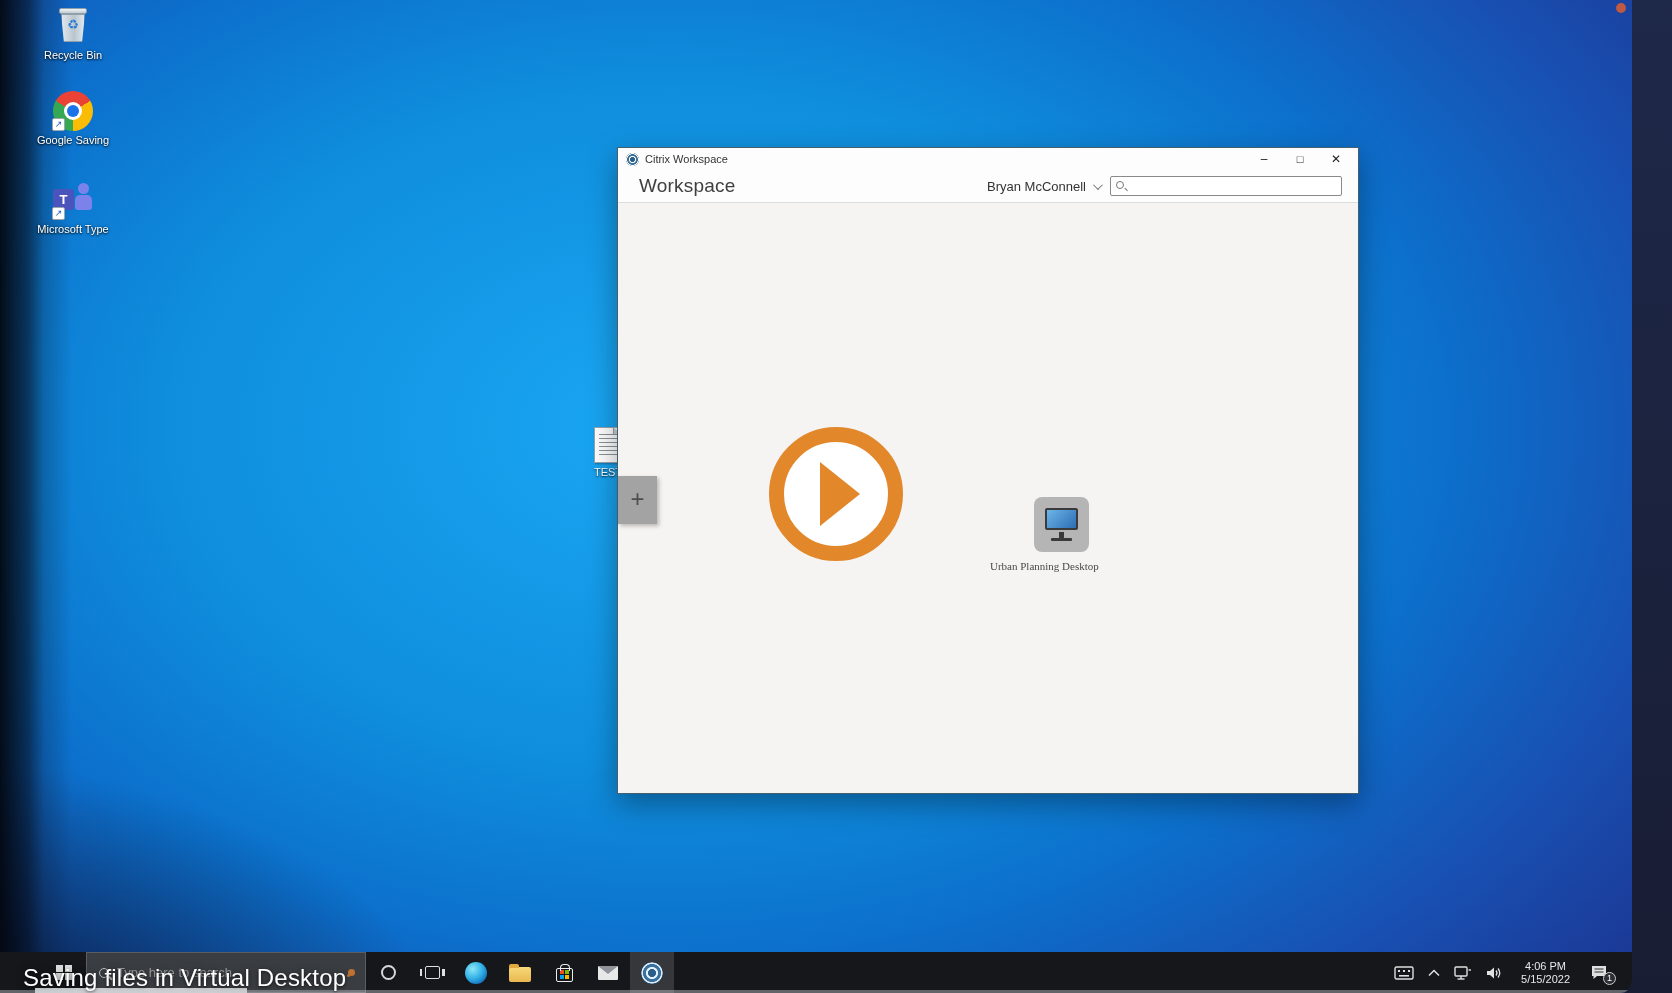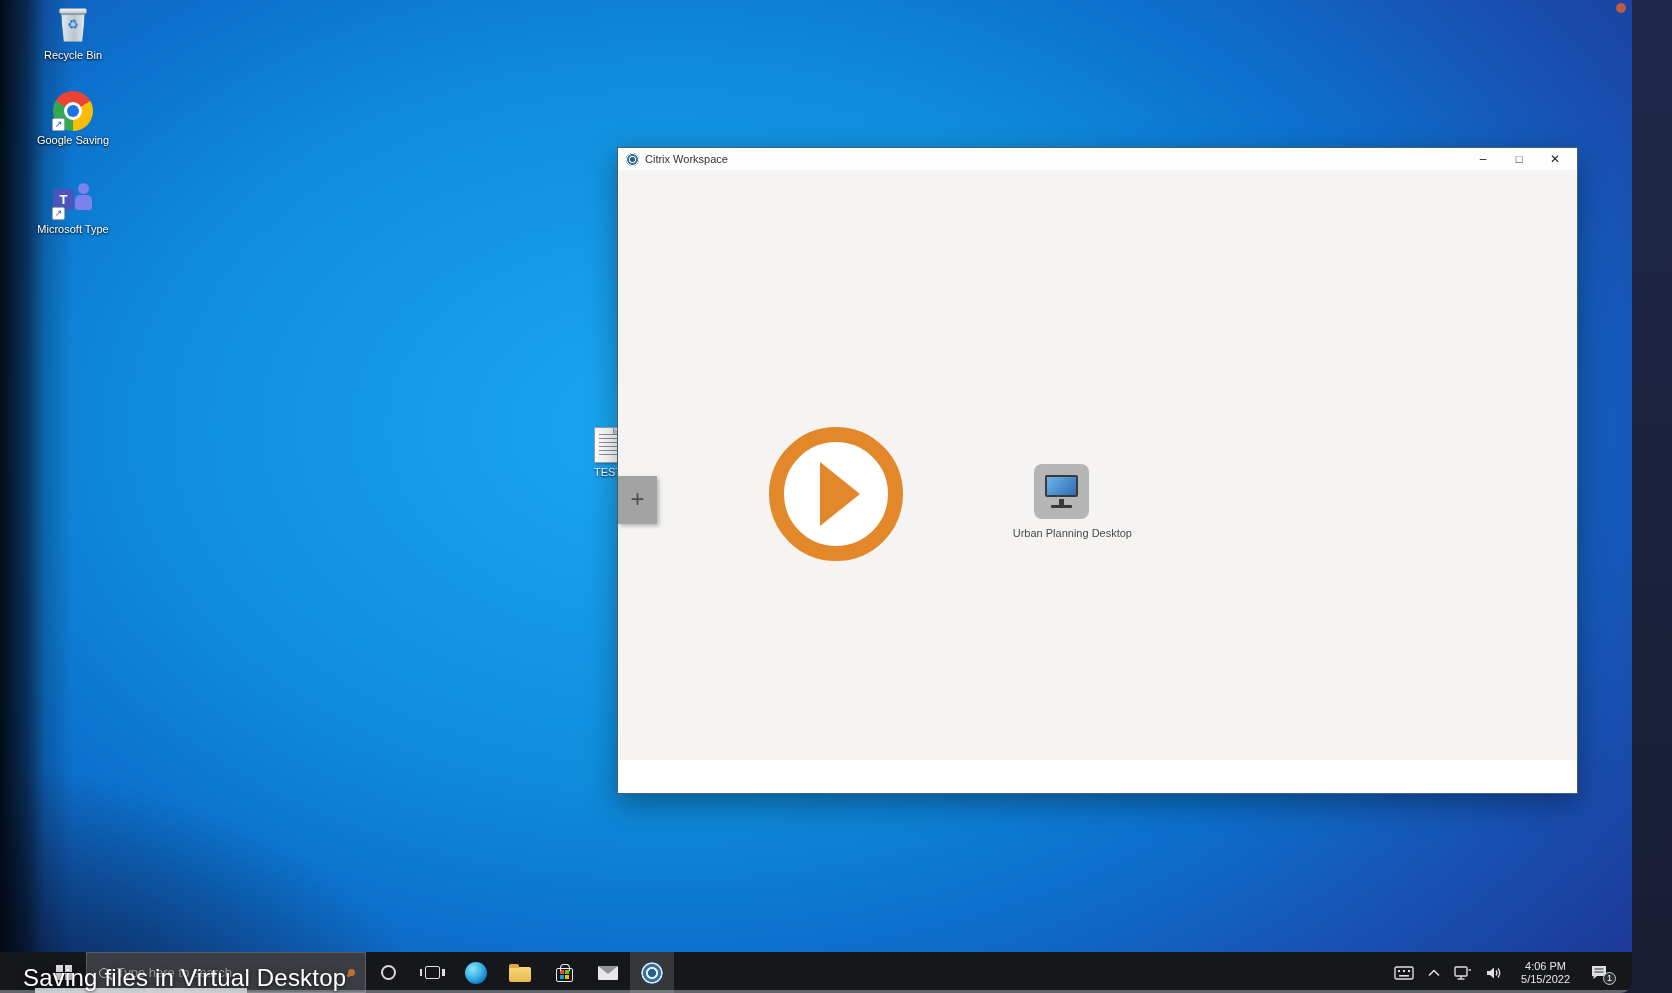--- a/index.html
+++ b/index.html
@@ -61,21 +61,21 @@
     background:#c9cfd4; clip-path:polygon(0 0,100% 100%,0 100%); border-left:1px solid #9aa4ad; }
   .doc::after { content:""; position:absolute; left:4px; right:4px; top:6px; bottom:4px;
     background:repeating-linear-gradient(180deg, #8c959c 0 1px, transparent 1px 4px); }
 
   
   .plus-btn { position:absolute; left:618px; top:476px; width:39px; height:48px;
     background:#a3a3a3; box-shadow:2px 2px 4px rgba(0,0,0,0.25);
     color:#4d4d4d; font-size:24px; font-weight:300; line-height:46px; text-align:center; cursor:pointer; }
 
   
-  .cwin { position:absolute; left:617px; top:147px; width:961px; height:647px;
+  .cwin { position:absolute; left:617px; top:147px; width:742px; height:647px;
     background:#fff; border:1px solid #44606e; box-shadow:0 10px 28px rgba(0,0,0,0.35); }
   .titlebar { position:relative; height:22px; background:#fdfdfd; display:flex; align-items:center; padding:0 8px; }
   .citrix-logo { width:13px; height:13px; border-radius:50%; margin-right:6px; flex:0 0 auto;
     background:radial-gradient(circle at 50% 50%, #2a5f8a 0 24%, #ffffff 28% 36%, #39719d 42% 56%, #ffffff 60% 66%, #24547c 70% 100%); }
   .wtitle { font-size:11px; color:#333; }
   .wctrls { margin-left:auto; display:flex; gap:8px; }
   .wbtn { width:28px; height:18px; text-align:center; font-size:12px; line-height:18px; color:#222; cursor:pointer; }
   .wbtn.max { font-size:11px; }
 
   .whead { position:relative; height:33px; background:#fdfdfd; border-bottom:1px solid #dcdcdc;
@@ -86,21 +86,21 @@
   .chev { width:7px; height:7px; border-right:1.5px solid #777; border-bottom:1.5px solid #777;
     transform:rotate(45deg) translateY(-2px); }
   .wsearch { position:relative; width:232px; height:20px; border:1px solid #8a8a8a; border-radius:2px; background:#fff; }
   .wsearch input { position:absolute; left:22px; top:0; right:2px; height:18px; border:0; outline:0;
     font-size:12px; color:#333; background:transparent; }
   .mag { position:absolute; left:5px; top:4px; width:8px; height:8px; border:1.4px solid #777; border-radius:50%; }
   .mag::after { content:""; position:absolute; left:7px; top:7px; width:4px; height:1.4px; background:#777; transform:rotate(45deg); }
 
   .wcontent { position:relative; height:590px; background:#f5f4f2; }
 
-  .app-tile { position:absolute; left:372px; top:294px; width:142px; text-align:right; cursor:pointer; }
+  .app-tile { position:absolute; left:372px; top:294px; width:142px; text-align:left; cursor:pointer;font-family:Liberation Serif, serif; }
   .tile-art { position:relative; width:55px; height:55px; margin:0 auto; background:#b5b5b5; border-radius:8px; }
   .mon { position:absolute; left:11px; top:11px; width:33px; height:22px; border:2px solid #3a3a3a; border-radius:2px;
     background:linear-gradient(135deg,#6db5e8,#2d6db5); }
   .mon-stand { position:absolute; left:25px; top:35px; width:5px; height:6px; background:#3a3a3a; }
   .mon-base { position:absolute; left:17px; top:41px; width:21px; height:3px; background:#3a3a3a; border-radius:1px; }
   .tile-lbl { margin-top:8px; font-size:11px; line-height:13px; color:#4a4a4a; }
 
   
   .taskbar { position:absolute; left:0; bottom:0; width:100%; height:41px; background:#15171b;
     display:flex; align-items:stretch; z-index:20; }
@@ -207,20 +207,33 @@
       <div class="titlebar">
         <div class="citrix-logo"></div>
         <div class="wtitle">Citrix Workspace</div>
         <div class="wctrls">
           <div class="wbtn">–</div>
           <div class="wbtn max">□</div>
           <div class="wbtn">✕</div>
         </div>
       </div>
 
+      <div class="whead">
+        <div class="wheading">Workspace</div>
+        <div class="whead-right">
+          <div class="uname">
+            <span>Bryan McConnell</span>
+            <span class="chev"></span>
+          </div>
+          <div class="wsearch">
+            <div class="mag"></div>
+            <input type="text" placeholder="" style="">
+          </div>
+        </div>
+      </div>
 
       <div class="wcontent">
         <div class="app-tile">
           <div class="tile-art">
             <div class="mon"></div>
               <div class="mon-stand"></div>
               <div class="mon-base"></div>
           </div>
           <div class="tile-lbl">Urban Planning Desktop</div>
         </div>

